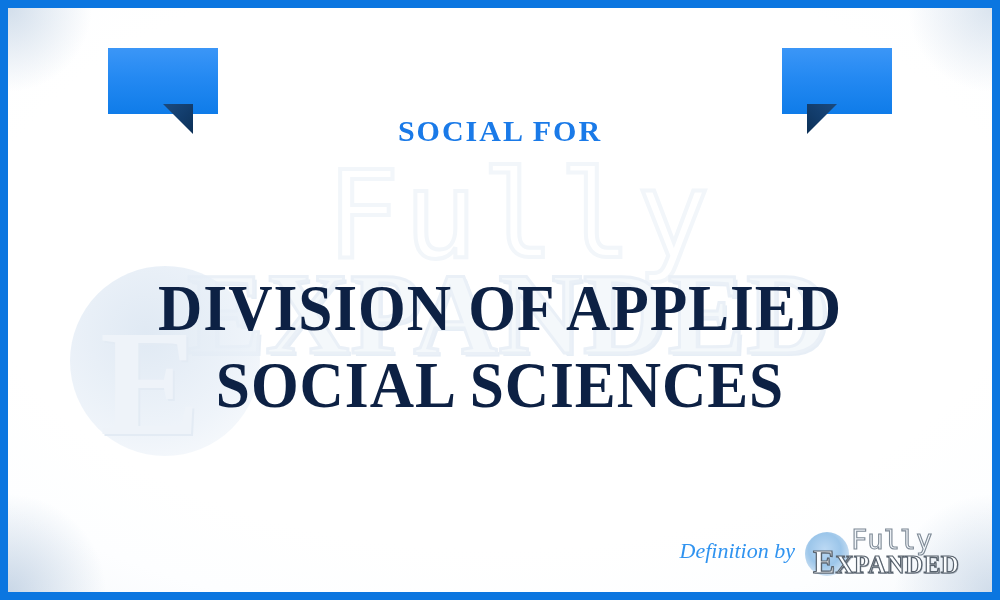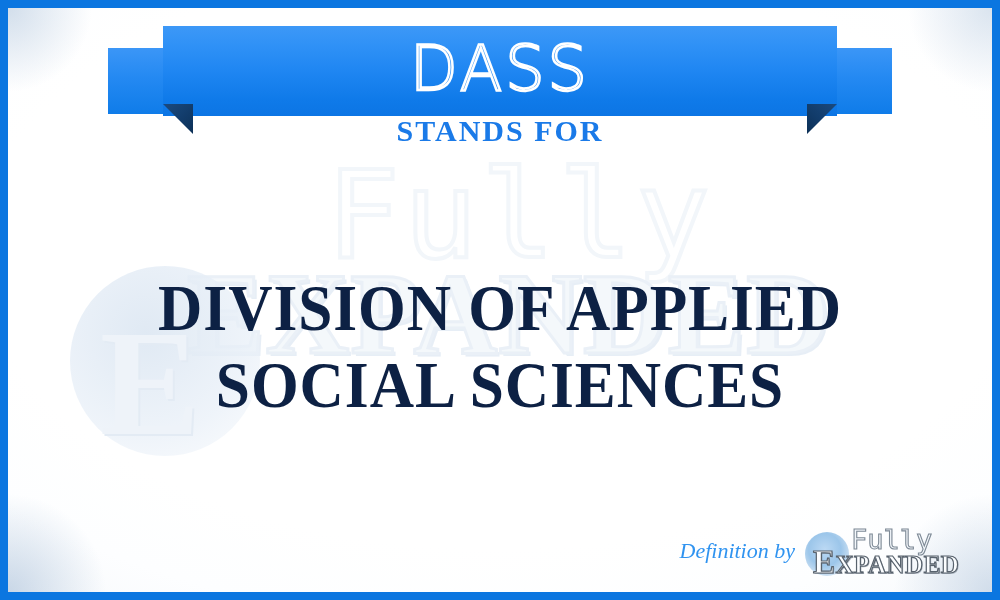--- a/index.html
+++ b/index.html
@@ -263,28 +263,25 @@
     <div class="watermark">
       <span class="wm-circle"></span>
       <span class="wm-e">E</span>
       <span class="wm-fully">Fully</span>
       <span class="wm-expanded">EXPANDED</span>
     </div>
 
     <div class="ribbon">
       <div class="ribbon-tail left"></div>
       <div class="ribbon-tail right"></div>
-      <div class="ribbon-main">
-        <div class="ribbon-title">DASS</div>
-      </div>
       <div class="ribbon-fold left"></div>
       <div class="ribbon-fold right"></div>
     </div>
 
-    <div class="stands-for">STANDS FOR</div>
+    <div class="stands-for">SOCIAL FOR</div>
 
     <div class="definition">
       <span class="line">DIVISION OF APPLIED</span>
       <span class="line">SOCIAL SCIENCES</span>
     </div>
 
     <div class="footer">
       <span class="definition-by">Definition by</span>
       <span class="logo">
         <span class="logo-glow"></span>

